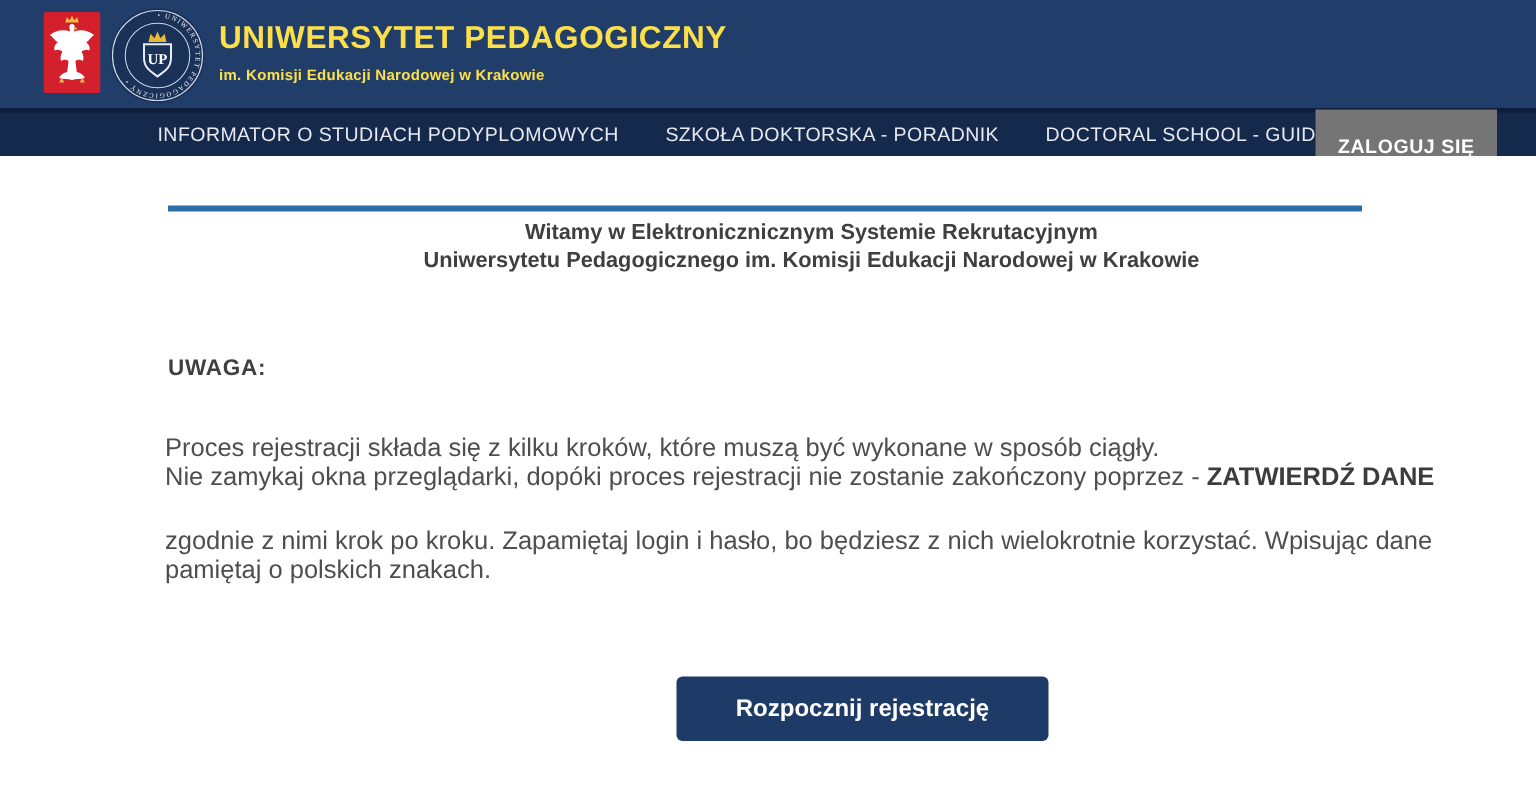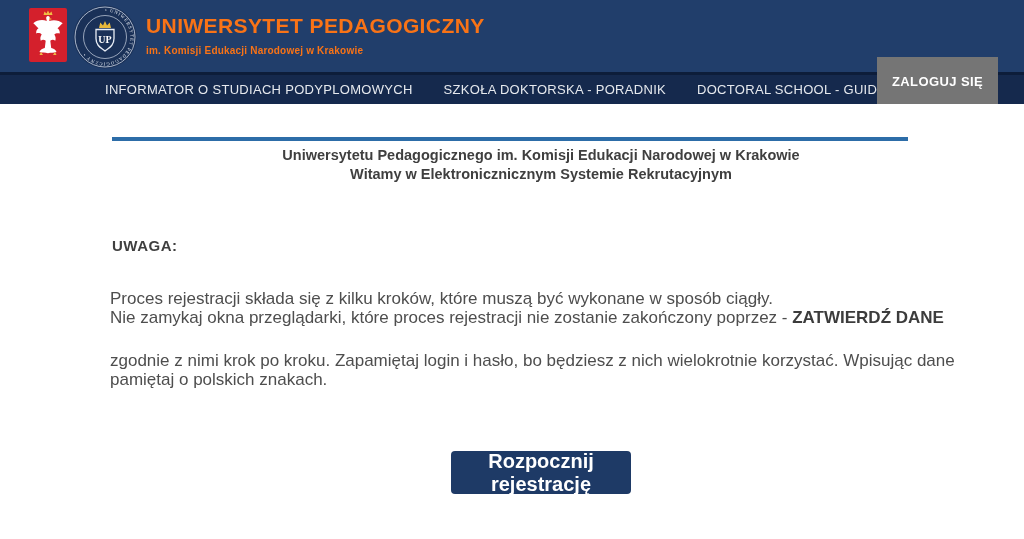--- a/index.html
+++ b/index.html
@@ -22,41 +22,41 @@
     position:relative;
     overflow:hidden;
   }
   
   .header{
     position:absolute;left:0;top:0;width:1024px;height:75px;
     background:var(--header-bg);
   }
   .coat-of-arms{position:absolute;left:29px;top:8px;width:38px;height:54px;}
   .seal{position:absolute;left:73px;top:5px;width:64px;height:64px;}
-  .brand{position:absolute;left:146px;top:13px;color:#f97316;}
+  .brand{position:absolute;left:146px;top:13px;color:#fde047;}
   .brand-title{
     font-size:21px;font-weight:bold;letter-spacing:.4px;line-height:26px;
   }
   .brand-subtitle{
     font-size:10px;font-weight:bold;letter-spacing:.2px;margin-top:6px;
   }
   
   .navbar{
     position:absolute;left:0;top:72px;width:1024px;height:32px;
     background:var(--nav-bg);
     border-top:3px solid var(--nav-border);
     display:flex;align-items:center;
     padding-left:105px;gap:31px;
   }
   .nav-link{
     color:#e6e9ee;font-size:13px;letter-spacing:.3px;cursor:pointer;
     text-decoration:none;white-space:nowrap;
   }
   .login-button{
-    position:absolute;right:26px;top:57px;width:121px;height:48px;
+    position:absolute;right:26px;top:73px;width:121px;height:48px;
     background:var(--login-bg);color:#ffffff;
     font-size:13px;font-weight:bold;letter-spacing:.4px;
     display:flex;align-items:center;justify-content:center;cursor:pointer;
   }
   
   .main{position:absolute;left:0;top:104px;width:1024px;height:435px;background:#fff;}
   .divider{
     position:absolute;left:112px;top:33px;width:796px;height:4px;
     background:var(--divider);
   }
@@ -71,24 +71,24 @@
     font-size:15px;font-weight:bold;letter-spacing:.5px;
   }
   .para{
     position:absolute;left:110px;width:880px;
     color:var(--body-text);font-size:17px;line-height:19px;
   }
   .para-1{top:185px;}
   .para-2{top:247px;}
   .para b{color:#3c3c3c;}
   .start-button{
-    position:absolute;left:451px;top:347px;width:180px;height:43px;
+    position:absolute;left:451px;top:347px;width:248px;height:43px;
     background:var(--button-bg);color:#ffffff;border:none;border-radius:4px;
     font-family:"Liberation Sans", sans-serif;
-    font-size:20px;font-weight:bold;cursor:pointer;
+    font-size:16px;font-weight:bold;cursor:pointer;
     display:flex;align-items:center;justify-content:center;
   }
 </style>
 </head>
 <body>
 
 <div class="header">
 
   <svg class="coat-of-arms" viewBox="0 0 38 54" xmlns="http://www.w3.org/2000/svg">
     <rect x="0" y="0" width="38" height="54" rx="2" fill="#d4202c"></rect>
@@ -145,29 +145,29 @@
   <a class="nav-link" href="#">SZKOŁA DOKTORSKA - PORADNIK</a>
   <a class="nav-link" href="#">DOCTORAL SCHOOL - GUIDE</a>
 </div>
 <div class="login-button">ZALOGUJ SIĘ</div>
 
 <div class="main">
 
   <div class="divider"></div>
 
   <div class="welcome">
+    <div>Witamy w Elektronicznicznym Systemie Rekrutacyjnym</div>
     <div>Uniwersytetu Pedagogicznego im. Komisji Edukacji Narodowej w Krakowie</div>
-    <div>Witamy w Elektronicznicznym Systemie Rekrutacyjnym</div>
   </div>
 
   <div class="notice-heading">UWAGA:</div>
 
   <div class="para para-1">
     <div>Proces rejestracji składa się z kilku kroków, które muszą być wykonane w sposób ciągły.</div>
-    <div><span>Nie zamykaj okna przeglądarki, które proces rejestracji nie zostanie zakończony poprzez - </span><b>ZATWIERDŹ DANE</b></div>
+    <div><span>Nie zamykaj okna przeglądarki, dopóki proces rejestracji nie zostanie zakończony poprzez - </span><b>ZATWIERDŹ DANE</b></div>
   </div>
 
   <div class="para para-2">
     <div>zgodnie z nimi krok po kroku. Zapamiętaj login i hasło, bo będziesz z nich wielokrotnie korzystać. Wpisując dane pamiętaj o polskich znakach.</div>
   </div>
 
   <button class="start-button">Rozpocznij rejestrację</button>
 </div>
 
 </body></html>

